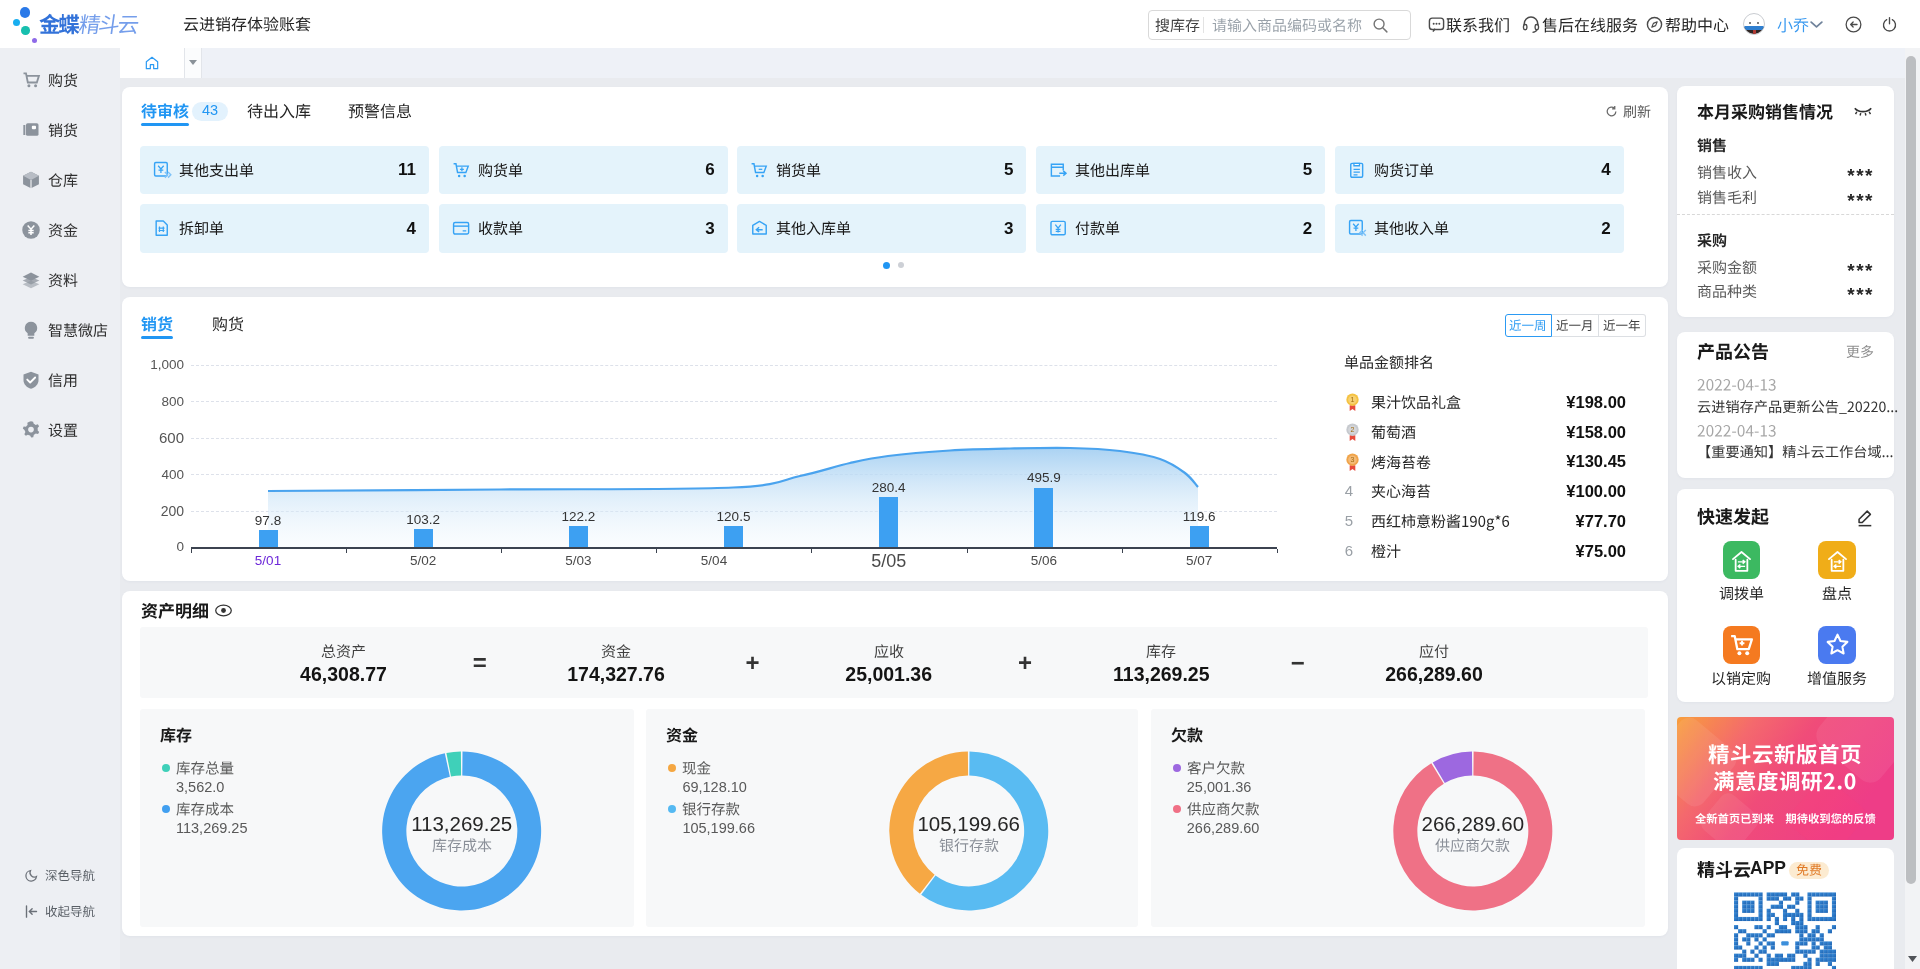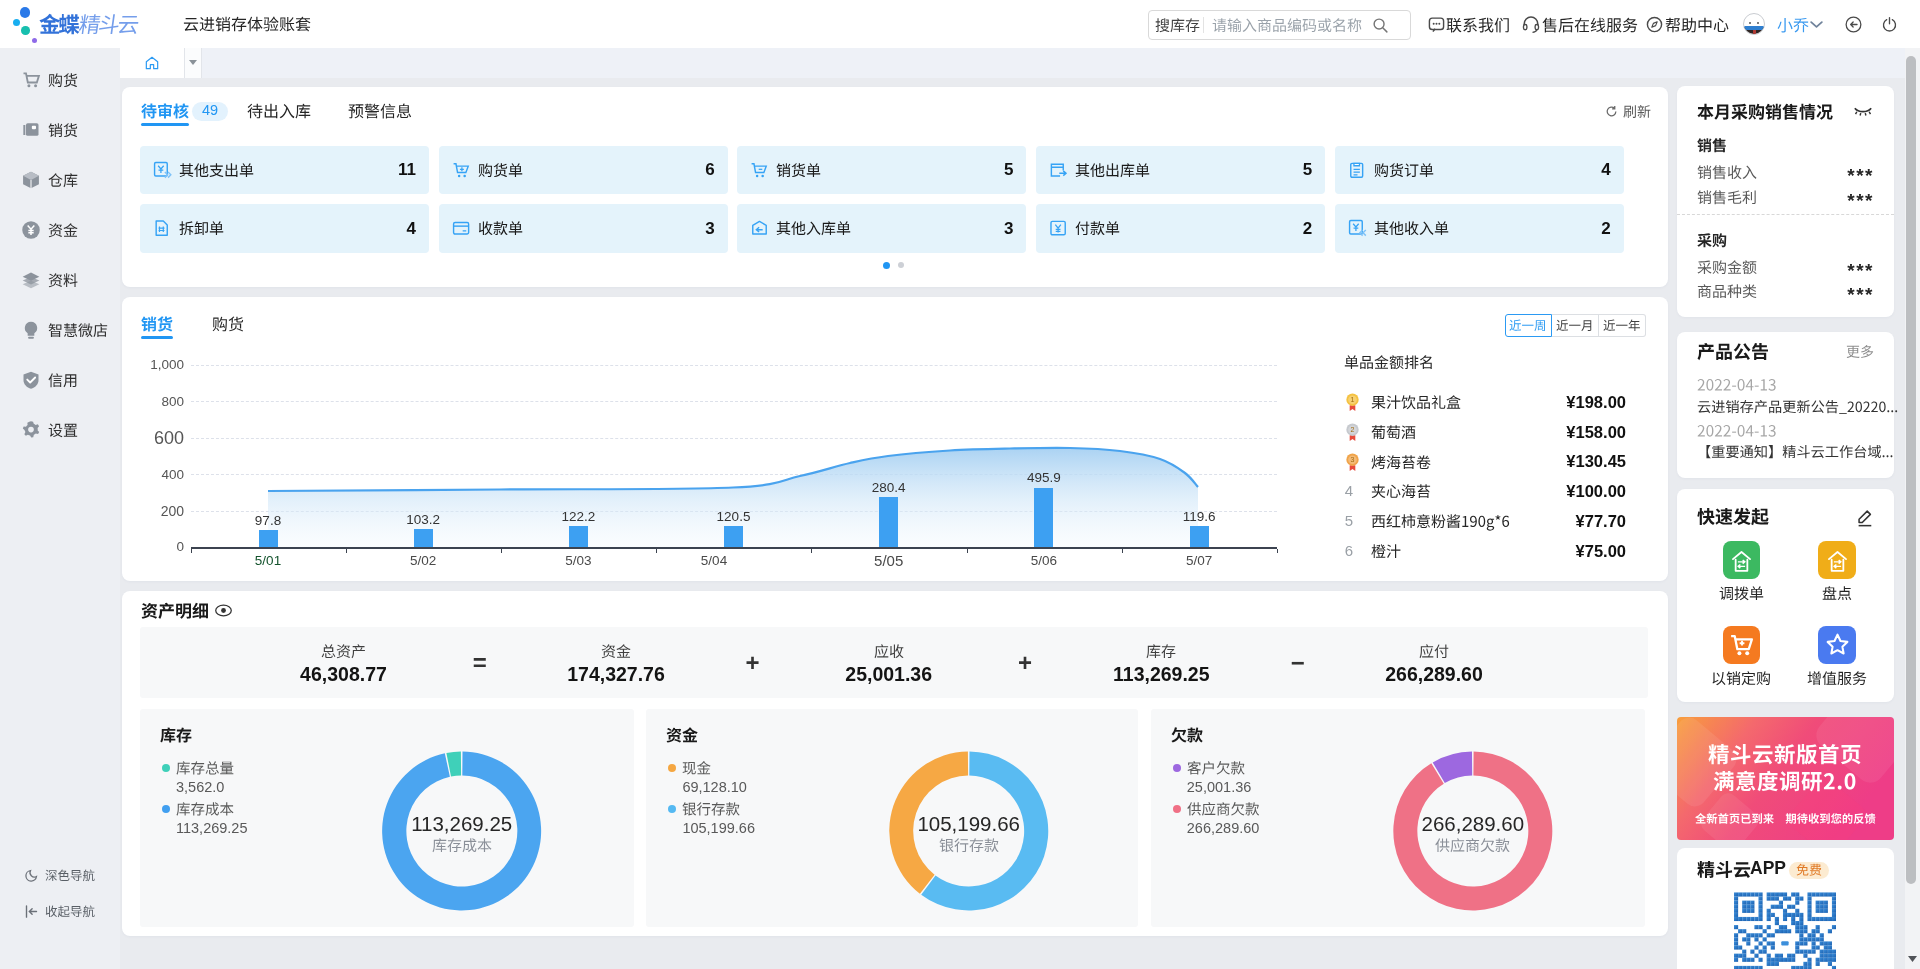--- a/index.html
+++ b/index.html
@@ -252,21 +252,21 @@
 <div style="position:absolute;left:122px;top:87px;width:1546px;height:199.5px;background:#fff;border-radius:8px;box-shadow:0 1px 3px rgba(30,50,90,0.04);"></div>
 <svg style="position:absolute;left:141.0px;top:98.5px;overflow:visible;" width="48.0" height="24.0">
     <g fill="#2196f3" transform="translate(0,18.1) scale(0.016000,-0.016000)">
       <use href="#g8" x="0"></use>
       <use href="#g9" x="1000"></use>
       <use href="#gba" x="2000"></use>
     </g>
   </svg>
 <div style="position:absolute;left:141px;top:122.5px;width:48px;height:3px;background:#2196f3;border-radius:2px;"></div>
 <div style="position:absolute;left:192px;top:101.5px;width:36px;height:19px;border-radius:9.5px;background:#e3f2fd"></div>
-<div style="position:absolute;left:210px;top:100.125px;height:21.75px;line-height:21.75px;font-family:'Liberation Sans',sans-serif;font-size:14.5px;font-weight:400;color:#2196f3;transform:translateX(-50%);white-space:nowrap">49</div>
+<div style="position:absolute;left:210px;top:100.125px;height:21.75px;line-height:21.75px;font-family:'Liberation Sans',sans-serif;font-size:14.5px;font-weight:400;color:#2196f3;transform:translateX(-50%);white-space:nowrap">43</div>
 <svg style="position:absolute;left:247.0px;top:98.5px;overflow:visible;" width="64.0" height="24.0">
     <g fill="#262626" transform="translate(0,18.1) scale(0.016000,-0.016000)">
       <use href="#gbb" x="0"></use>
       <use href="#gbc" x="1000"></use>
       <use href="#gq" x="2000"></use>
       <use href="#gn" x="3000"></use>
     </g>
   </svg>
 <svg style="position:absolute;left:348.0px;top:98.5px;overflow:visible;" width="64.0" height="24.0">
     <g fill="#262626" transform="translate(0,18.1) scale(0.016000,-0.016000)">
@@ -473,49 +473,49 @@
     </g>
   </svg>
 <div style="position:absolute;left:190.5px;top:510.95px;width:1086.5px;height:0;border-top:1px dashed #dde1ea"></div>
 <div style="position:absolute;left:190.5px;top:474.4px;width:1086.5px;height:0;border-top:1px dashed #dde1ea"></div>
 <div style="position:absolute;left:190.5px;top:437.85px;width:1086.5px;height:0;border-top:1px dashed #dde1ea"></div>
 <div style="position:absolute;left:190.5px;top:401.3px;width:1086.5px;height:0;border-top:1px dashed #dde1ea"></div>
 <div style="position:absolute;left:190.5px;top:364.75px;width:1086.5px;height:0;border-top:1px dashed #dde1ea"></div>
 <div style="position:absolute;left:184px;top:536.875px;height:20.25px;line-height:20.25px;font-family:'Liberation Sans',sans-serif;font-size:13.5px;font-weight:400;color:#555555;transform:translateX(-100%);white-space:nowrap">0</div>
 <div style="position:absolute;left:184px;top:501.325px;height:20.25px;line-height:20.25px;font-family:'Liberation Sans',sans-serif;font-size:14px;font-weight:400;color:#555555;transform:translateX(-100%);white-space:nowrap">200</div>
 <div style="position:absolute;left:184px;top:464.775px;height:20.25px;line-height:20.25px;font-family:'Liberation Sans',sans-serif;font-size:13.5px;font-weight:400;color:#555555;transform:translateX(-100%);white-space:nowrap">400</div>
-<div style="position:absolute;left:184px;top:428.225px;height:20.25px;line-height:20.25px;font-family:'Liberation Sans',sans-serif;font-size:18px;font-weight:400;color:#555555;transform:translateX(-100%);white-space:nowrap">600</div>
+<div style="position:absolute;left:184px;top:428.225px;height:20.25px;line-height:20.25px;font-family:'Liberation Sans',sans-serif;font-size:15px;font-weight:400;color:#555555;transform:translateX(-100%);white-space:nowrap">600</div>
 <div style="position:absolute;left:184px;top:391.675px;height:20.25px;line-height:20.25px;font-family:'Liberation Sans',sans-serif;font-size:13.5px;font-weight:400;color:#555555;transform:translateX(-100%);white-space:nowrap">800</div>
 <div style="position:absolute;left:184px;top:355.125px;height:20.25px;line-height:20.25px;font-family:'Liberation Sans',sans-serif;font-size:13.5px;font-weight:400;color:#555555;transform:translateX(-100%);white-space:nowrap">1,000</div>
 <svg style="position:absolute;left:0;top:0" width="1920" height="969" fill="none">
     <defs>
       <linearGradient id="ag" x1="0" y1="448" x2="0" y2="548.0" gradientUnits="userSpaceOnUse">
         <stop offset="0" stop-color="#a6d0f2" stop-opacity="0.95"></stop>
         <stop offset="0.55" stop-color="#cfe6f8" stop-opacity="0.55"></stop>
         <stop offset="1" stop-color="#f2f8fd" stop-opacity="0.3"></stop>
       </linearGradient>
     </defs>
     <path d="M268,491 C306.7,490.8 422.5,490.1 500.0,489.5 C577.5,488.9 683.0,489.8 733.0,487.5 C783.0,485.2 780.5,480.1 800.0,476.0 C819.5,471.9 835.3,466.3 850.0,463.0 C864.7,459.7 871.3,458.1 888.0,456.0 C904.7,453.9 929.7,451.8 950.0,450.5 C970.3,449.2 990.0,448.9 1010.0,448.5 C1030.0,448.1 1051.7,447.6 1070.0,448.0 C1088.3,448.4 1105.0,449.2 1120.0,451.0 C1135.0,452.8 1149.2,455.3 1160.0,459.0 C1170.8,462.7 1178.7,468.3 1185.0,473.0 C1191.3,477.7 1195.8,484.7 1198.0,487.0 L1198,548.0 L268,548.0 Z" fill="url(#ag)"></path>
     <path d="M268,491 C306.7,490.8 422.5,490.1 500.0,489.5 C577.5,488.9 683.0,489.8 733.0,487.5 C783.0,485.2 780.5,480.1 800.0,476.0 C819.5,471.9 835.3,466.3 850.0,463.0 C864.7,459.7 871.3,458.1 888.0,456.0 C904.7,453.9 929.7,451.8 950.0,450.5 C970.3,449.2 990.0,448.9 1010.0,448.5 C1030.0,448.1 1051.7,447.6 1070.0,448.0 C1088.3,448.4 1105.0,449.2 1120.0,451.0 C1135.0,452.8 1149.2,455.3 1160.0,459.0 C1170.8,462.7 1178.7,468.3 1185.0,473.0 C1191.3,477.7 1195.8,484.7 1198.0,487.0" stroke="#4aa3ee" stroke-width="2.2"></path>
   </svg>
 <div style="position:absolute;left:258.5px;top:530.12705px;width:19px;height:17.87295px;background:#3da0f2;"></div>
 <div style="position:absolute;left:268.0px;top:511.00205000000005px;height:20.25px;line-height:20.25px;font-family:'Liberation Sans',sans-serif;font-size:13.5px;font-weight:400;color:#333;transform:translateX(-50%);white-space:nowrap">97.8</div>
-<div style="position:absolute;left:268.0px;top:550.875px;height:20.25px;line-height:20.25px;font-family:'Liberation Sans',sans-serif;font-size:13.5px;font-weight:400;color:#14532d;transform:translateX(-50%);white-space:nowrap">5/01</div>
+<div style="position:absolute;left:268.0px;top:550.875px;height:20.25px;line-height:20.25px;font-family:'Liberation Sans',sans-serif;font-size:13.5px;font-weight:400;color:#6d28d9;transform:translateX(-50%);white-space:nowrap">5/01</div>
 <div style="position:absolute;left:413.66999999999996px;top:529.1402px;width:19px;height:18.8598px;background:#3da0f2;"></div>
 <div style="position:absolute;left:423.16999999999996px;top:510.01520000000005px;height:20.25px;line-height:20.25px;font-family:'Liberation Sans',sans-serif;font-size:13.5px;font-weight:400;color:#333;transform:translateX(-50%);white-space:nowrap">103.2</div>
 <div style="position:absolute;left:423.16999999999996px;top:550.875px;height:20.25px;line-height:20.25px;font-family:'Liberation Sans',sans-serif;font-size:13.5px;font-weight:400;color:#4a4a4a;transform:translateX(-50%);white-space:nowrap">5/02</div>
 <div style="position:absolute;left:568.8399999999999px;top:525.66795px;width:19px;height:22.33205px;background:#3da0f2;"></div>
 <div style="position:absolute;left:578.3399999999999px;top:506.54295px;height:20.25px;line-height:20.25px;font-family:'Liberation Sans',sans-serif;font-size:13.5px;font-weight:400;color:#333;transform:translateX(-50%);white-space:nowrap">122.2</div>
 <div style="position:absolute;left:578.3399999999999px;top:550.875px;height:20.25px;line-height:20.25px;font-family:'Liberation Sans',sans-serif;font-size:13.5px;font-weight:400;color:#4a4a4a;transform:translateX(-50%);white-space:nowrap">5/03</div>
 <div style="position:absolute;left:724.01px;top:525.978625px;width:19px;height:22.021375px;background:#3da0f2;"></div>
 <div style="position:absolute;left:733.51px;top:506.85362499999997px;height:20.25px;line-height:20.25px;font-family:'Liberation Sans',sans-serif;font-size:13.5px;font-weight:400;color:#333;transform:translateX(-50%);white-space:nowrap">120.5</div>
 <div style="position:absolute;left:714px;top:550.875px;height:20.25px;line-height:20.25px;font-family:'Liberation Sans',sans-serif;font-size:13.5px;font-weight:400;color:#4a4a4a;transform:translateX(-50%);white-space:nowrap">5/04</div>
 <div style="position:absolute;left:879.18px;top:496.7569px;width:19px;height:51.2431px;background:#3da0f2;"></div>
 <div style="position:absolute;left:888.68px;top:477.6319px;height:20.25px;line-height:20.25px;font-family:'Liberation Sans',sans-serif;font-size:13.5px;font-weight:400;color:#333;transform:translateX(-50%);white-space:nowrap">280.4</div>
-<div style="position:absolute;left:888.68px;top:550.875px;height:20.25px;line-height:20.25px;font-family:'Liberation Sans',sans-serif;font-size:15px;font-weight:400;color:#4a4a4a;transform:translateX(-50%);white-space:nowrap">5/05</div>
+<div style="position:absolute;left:888.68px;top:550.875px;height:20.25px;line-height:20.25px;font-family:'Liberation Sans',sans-serif;font-size:18px;font-weight:400;color:#4a4a4a;transform:translateX(-50%);white-space:nowrap">5/05</div>
 <div style="position:absolute;left:1034.35px;top:487.564575px;width:19px;height:60.435424999999995px;background:#3da0f2;"></div>
 <div style="position:absolute;left:1043.85px;top:468.439575px;height:20.25px;line-height:20.25px;font-family:'Liberation Sans',sans-serif;font-size:13.5px;font-weight:400;color:#333;transform:translateX(-50%);white-space:nowrap">495.9</div>
 <div style="position:absolute;left:1043.85px;top:550.875px;height:20.25px;line-height:20.25px;font-family:'Liberation Sans',sans-serif;font-size:13.5px;font-weight:400;color:#4a4a4a;transform:translateX(-50%);white-space:nowrap">5/06</div>
 <div style="position:absolute;left:1189.52px;top:526.1431px;width:19px;height:21.856899999999996px;background:#3da0f2;"></div>
 <div style="position:absolute;left:1199.02px;top:507.0181px;height:20.25px;line-height:20.25px;font-family:'Liberation Sans',sans-serif;font-size:13.5px;font-weight:400;color:#333;transform:translateX(-50%);white-space:nowrap">119.6</div>
 <div style="position:absolute;left:1199.02px;top:550.875px;height:20.25px;line-height:20.25px;font-family:'Liberation Sans',sans-serif;font-size:13.5px;font-weight:400;color:#4a4a4a;transform:translateX(-50%);white-space:nowrap">5/07</div>
 <div style="position:absolute;left:190.5px;top:547.0px;width:1086.5px;height:2px;background:#3c4350;"></div>
 <div style="position:absolute;left:190.5px;top:549.0px;width:1px;height:4px;background:#3c4350;"></div>
 <div style="position:absolute;left:345.7142857142857px;top:549.0px;width:1px;height:4px;background:#3c4350;"></div>
 <div style="position:absolute;left:500.92857142857144px;top:549.0px;width:1px;height:4px;background:#3c4350;"></div>

